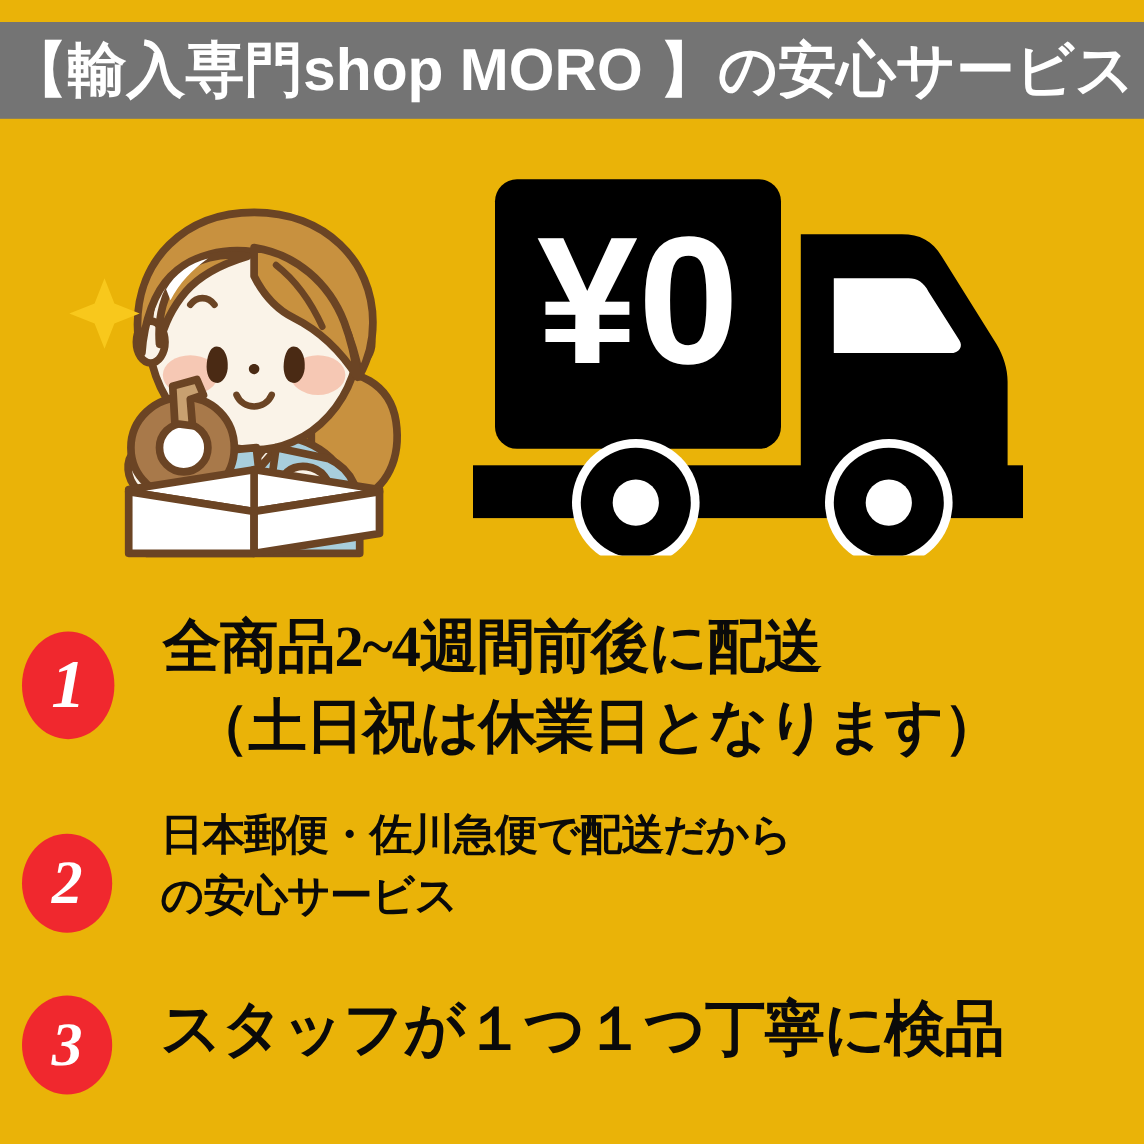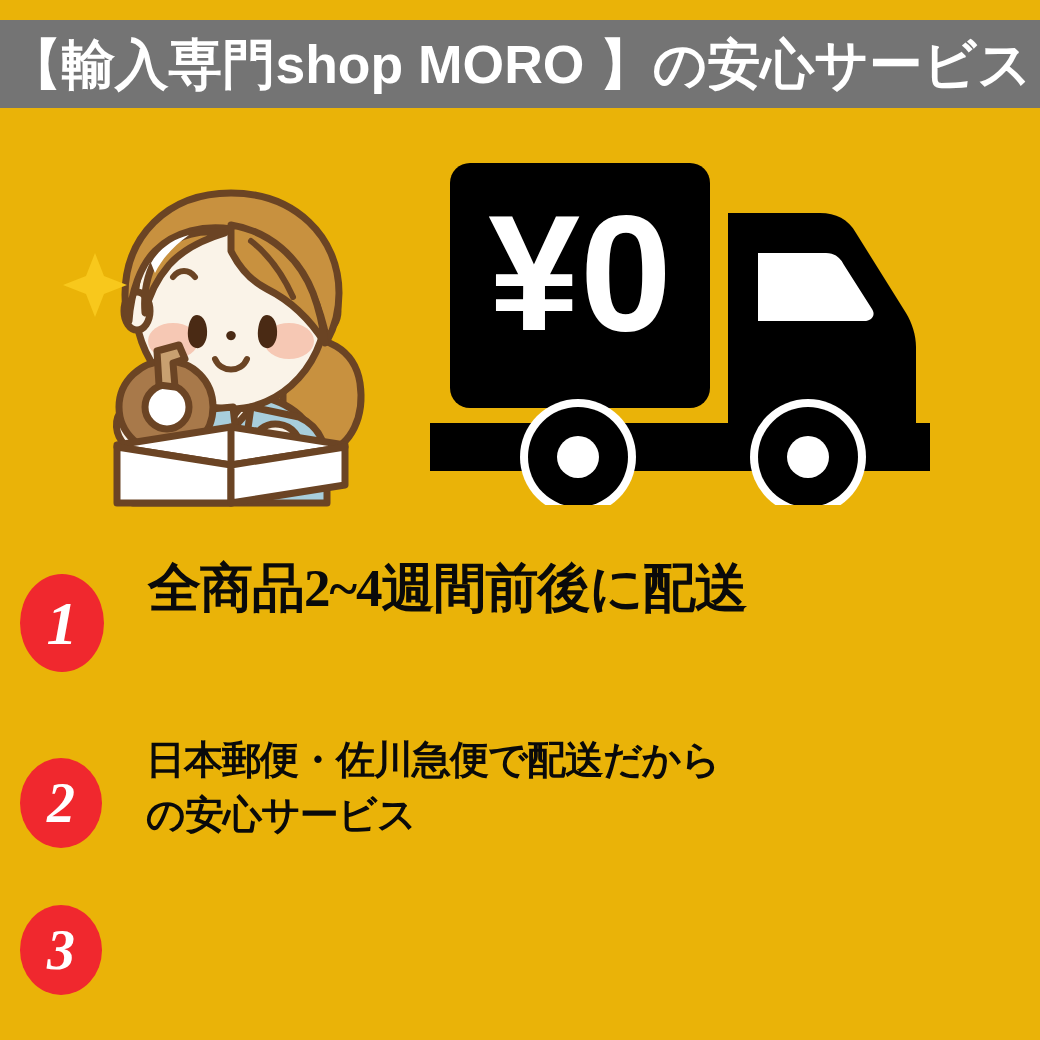--- a/index.html
+++ b/index.html
@@ -242,29 +242,33 @@
       </svg>
     </div>
   </div>
 
   <div class="points">
 
     <div class="point-row row-1">
       <div class="badge b1" style="background: rgb(240, 40, 46);">1</div>
       <div class="point-text" style="color: rgb(10, 10, 10);">
         <span class="line">全商品2~4週間前後に配送</span>
+        <span class="line indent">（土日祝は休業日となります）</span>
       </div>
     </div>
 
     <div class="point-row row-2">
       <div class="badge small b2" style="background: rgb(240, 40, 46);">2</div>
       <div class="point-text" style="color: rgb(10, 10, 10);">
         <span class="line">日本郵便・佐川急便で配送だから</span>
         <span class="line">の安心サービス</span>
       </div>
     </div>
 
     <div class="point-row row-3">
       <div class="badge small b3" style="background: rgb(240, 40, 46);">3</div>
+      <div class="point-text" style="color: rgb(10, 10, 10);">
+        <span class="line">スタッフが１つ１つ丁寧に検品</span>
+      </div>
     </div>
 
   </div>
 </div>
 
 </body></html>

